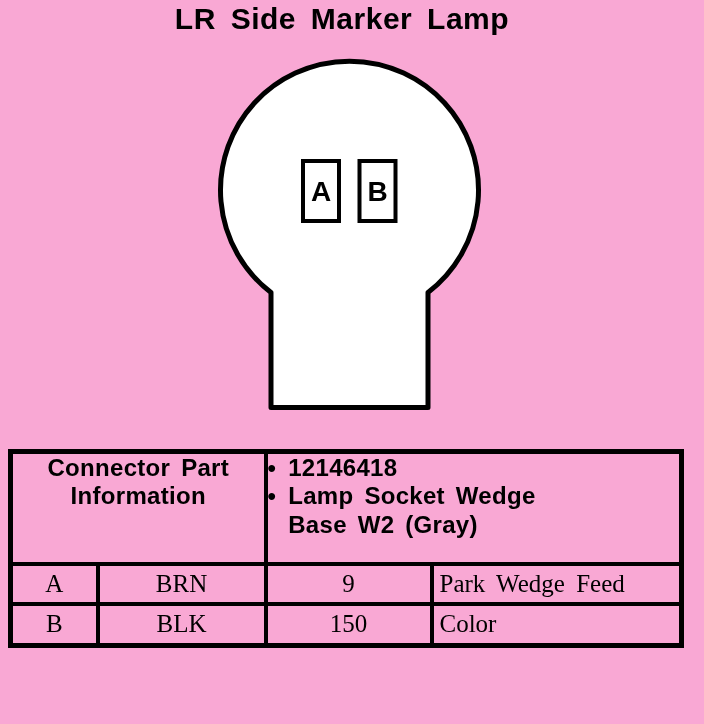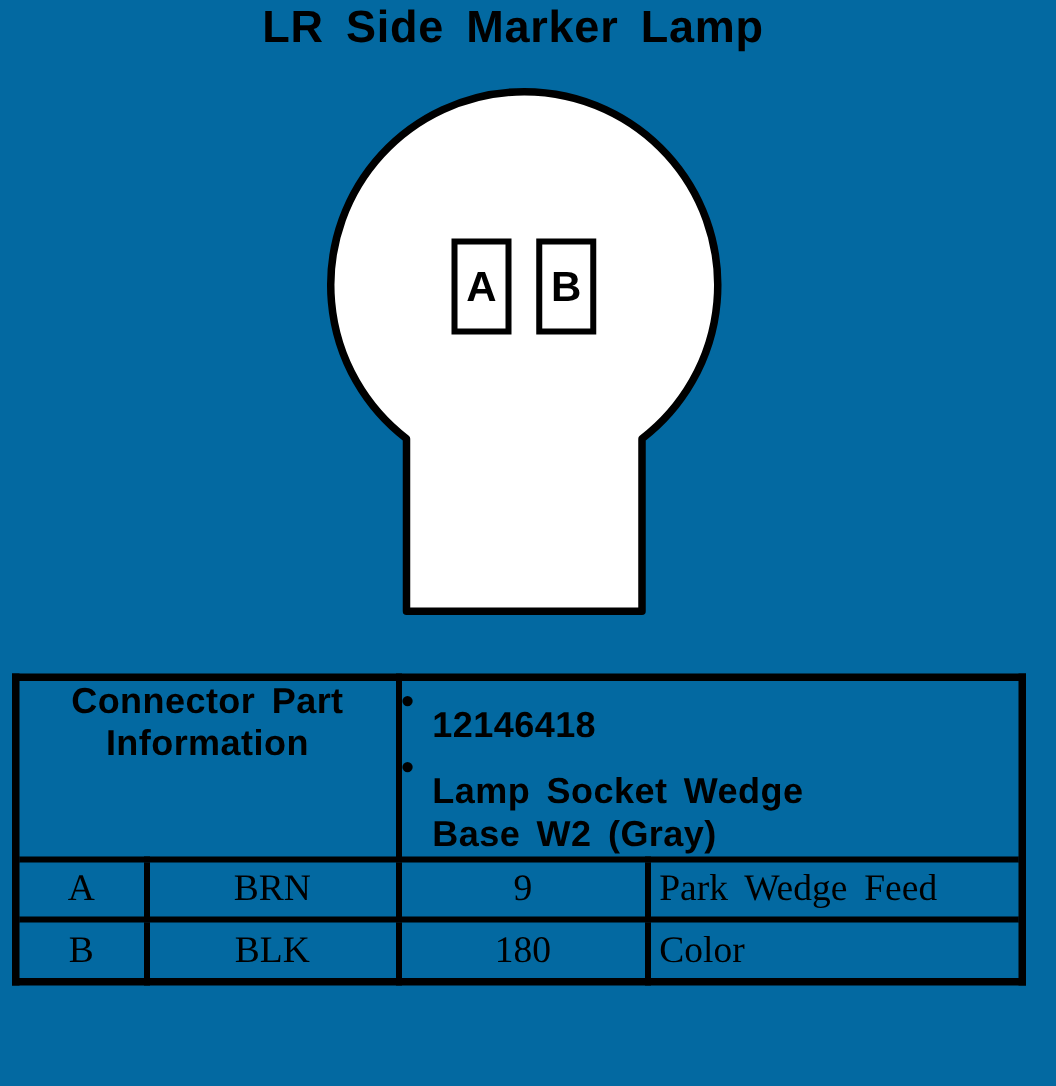--- a/index.html
+++ b/index.html
@@ -4,21 +4,21 @@
 <style>
   html, body {
     margin: 0;
     padding: 0;
     background: #ffffff;
   }
   .page {
     position: relative;
     width: 704px;
     height: 724px;
-    background: #0369a1;
+    background: #f9a8d4;
     color: #000000;
     overflow: hidden;
   }
   .title {
     position: absolute;
     left: 0;
     top: 2px;
     width: 684px;
     text-align: center;
     font-family: "Liberation Sans", sans-serif;
@@ -78,21 +78,20 @@
     display: flex;
     align-items: flex-start;
     gap: 12px;
   }
   .bullet {
     flex: 0 0 auto;
     line-height: 1.18;
   }
   .bullet-text {
     white-space: pre-line;
-    margin-top: 16px;
   }
   tr.r-head th {
     text-align: center;
     vertical-align: top;
     padding-top: 6px;
     white-space: pre-line;
   }
   .serif-cell {
     font-family: "Liberation Serif", serif;
     font-size: 25px;
@@ -148,19 +147,19 @@
       </tr>
       <tr class="r-data" style="height:40px">
         <td class="serif-cell">A</td>
         <td class="serif-cell">BRN</td>
         <td class="serif-cell">9</td>
         <td class="serif-cell fn">Park Wedge Feed</td>
       </tr>
       <tr class="r-data" style="height:42px">
         <td class="serif-cell">B</td>
         <td class="serif-cell">BLK</td>
-        <td class="serif-cell">180</td>
+        <td class="serif-cell">150</td>
         <td class="serif-cell fn">Color</td>
       </tr>
     </tbody>
   </table>
 
 </div>
 
 </body></html>

